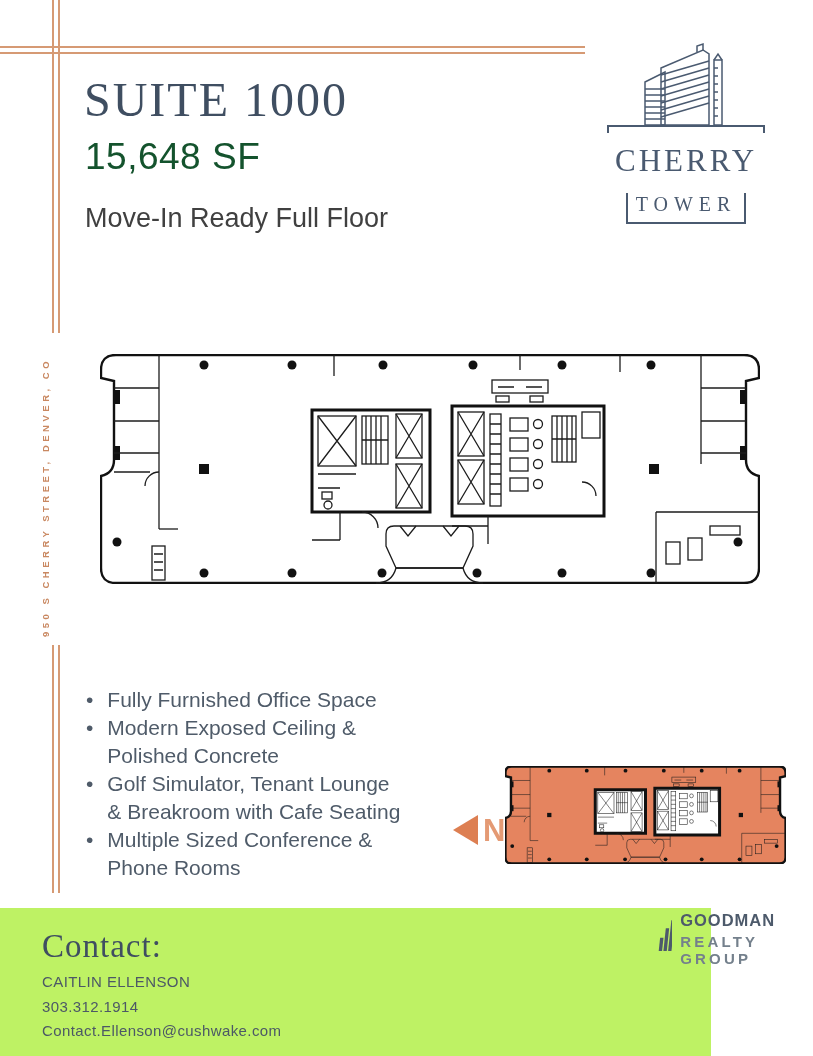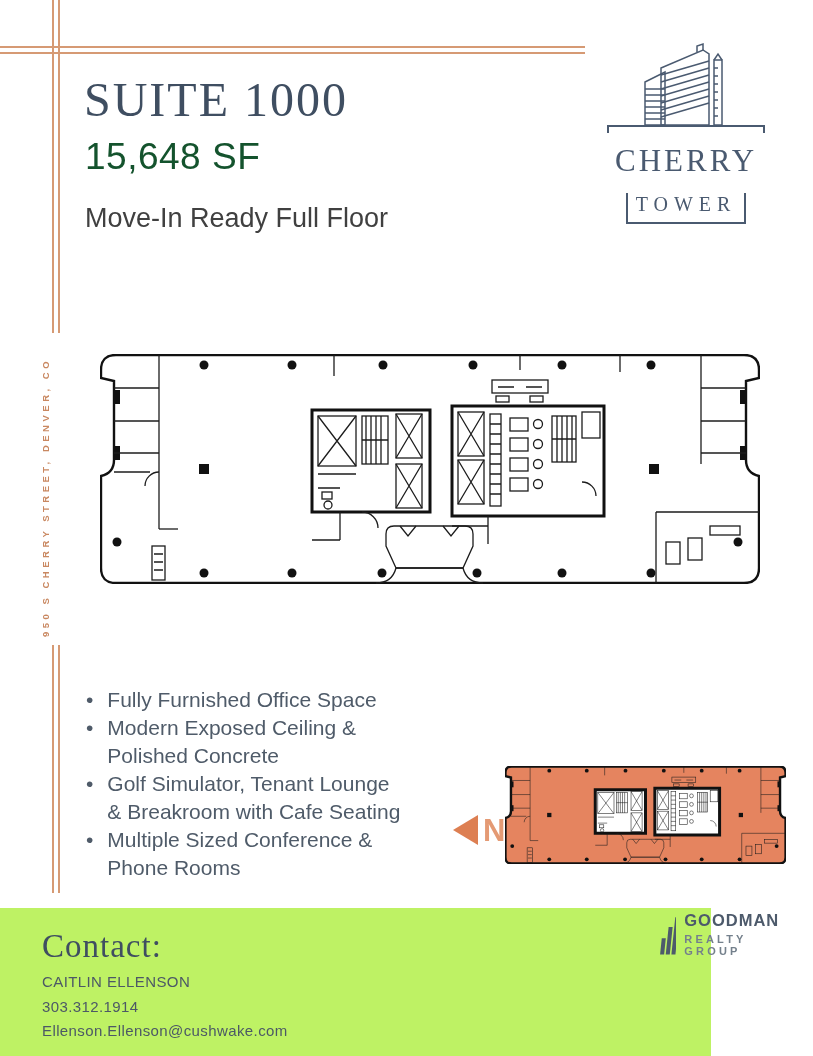--- a/index.html
+++ b/index.html
@@ -60,21 +60,21 @@
   .contact-name { top:65px; }
   .contact-phone { top:90px; }
   .contact-email { top:114px; }
 
   
   .cw-logo { position:absolute; left:504px; top:20px; display:flex; align-items:center; gap:9px; }
   .cw-text { font-size:13.5px; font-weight:800; letter-spacing:0.6px; color:#4d5a6b; line-height:1.1; }
   .gm-logo { position:absolute; left:652px; top:3px; display:flex; align-items:flex-start; gap:8px; }
   .gm-text { display:flex; flex-direction:column; padding-bottom:2px; }
   .gm-name { font-size:16.5px; font-weight:800; letter-spacing:1px; color:#4d5a6b; }
-  .gm-sub { font-size:11px; font-weight:600; letter-spacing:3.2px; color:#74808c; margin-top:3px; }
+  .gm-sub { font-size:15px; font-weight:600; letter-spacing:3.2px; color:#74808c; margin-top:3px; }
 </style>
 </head>
 <body>
 
 <svg width="0" height="0" style="position:absolute" aria-hidden="true">
   <symbol id="fp" viewBox="0 0 660 230" preserveAspectRatio="none">
     <path class="fp-floor" d="M16,1 H644 Q659,1 659,16 V24 L646,27 V106 Q646,119 659,122 V214 Q659,229 644,229 H16 Q1,229 1,214 V122 Q14,119 14,106 V27 L1,24 V16 Q1,1 16,1 Z"></path>
     <g class="fp-dot">
       <circle cx="104" cy="11" r="4.5"></circle>
         <circle cx="192" cy="11" r="4.5"></circle>
@@ -241,21 +241,21 @@
   </div>
 
   <svg class="plan-mini" viewBox="0 0 660 230" preserveAspectRatio="none">
     <use href="#fp"></use>
   </svg>
 
   <div class="contact-band">
     <div class="contact-heading">Contact:</div>
     <div class="contact-line contact-name">CAITLIN ELLENSON</div>
     <div class="contact-line contact-phone">303.312.1914</div>
-    <div class="contact-line contact-email">Ellenson.Ellenson@cushwake.com</div>
+    <div class="contact-line contact-email">Contact.Ellenson@cushwake.com</div>
 
 
     <div class="gm-logo">
       <svg width="30" height="48" viewBox="0 0 30 48">
         <g fill="#4d5a6b" transform="skewX(-6)" transform-origin="15 48">
           <rect x="10" y="28" width="5" height="20"></rect>
           <rect x="17" y="14" width="5" height="34"></rect>
           <rect x="24" y="2" width="5" height="46"></rect>
         </g>
       </svg>

